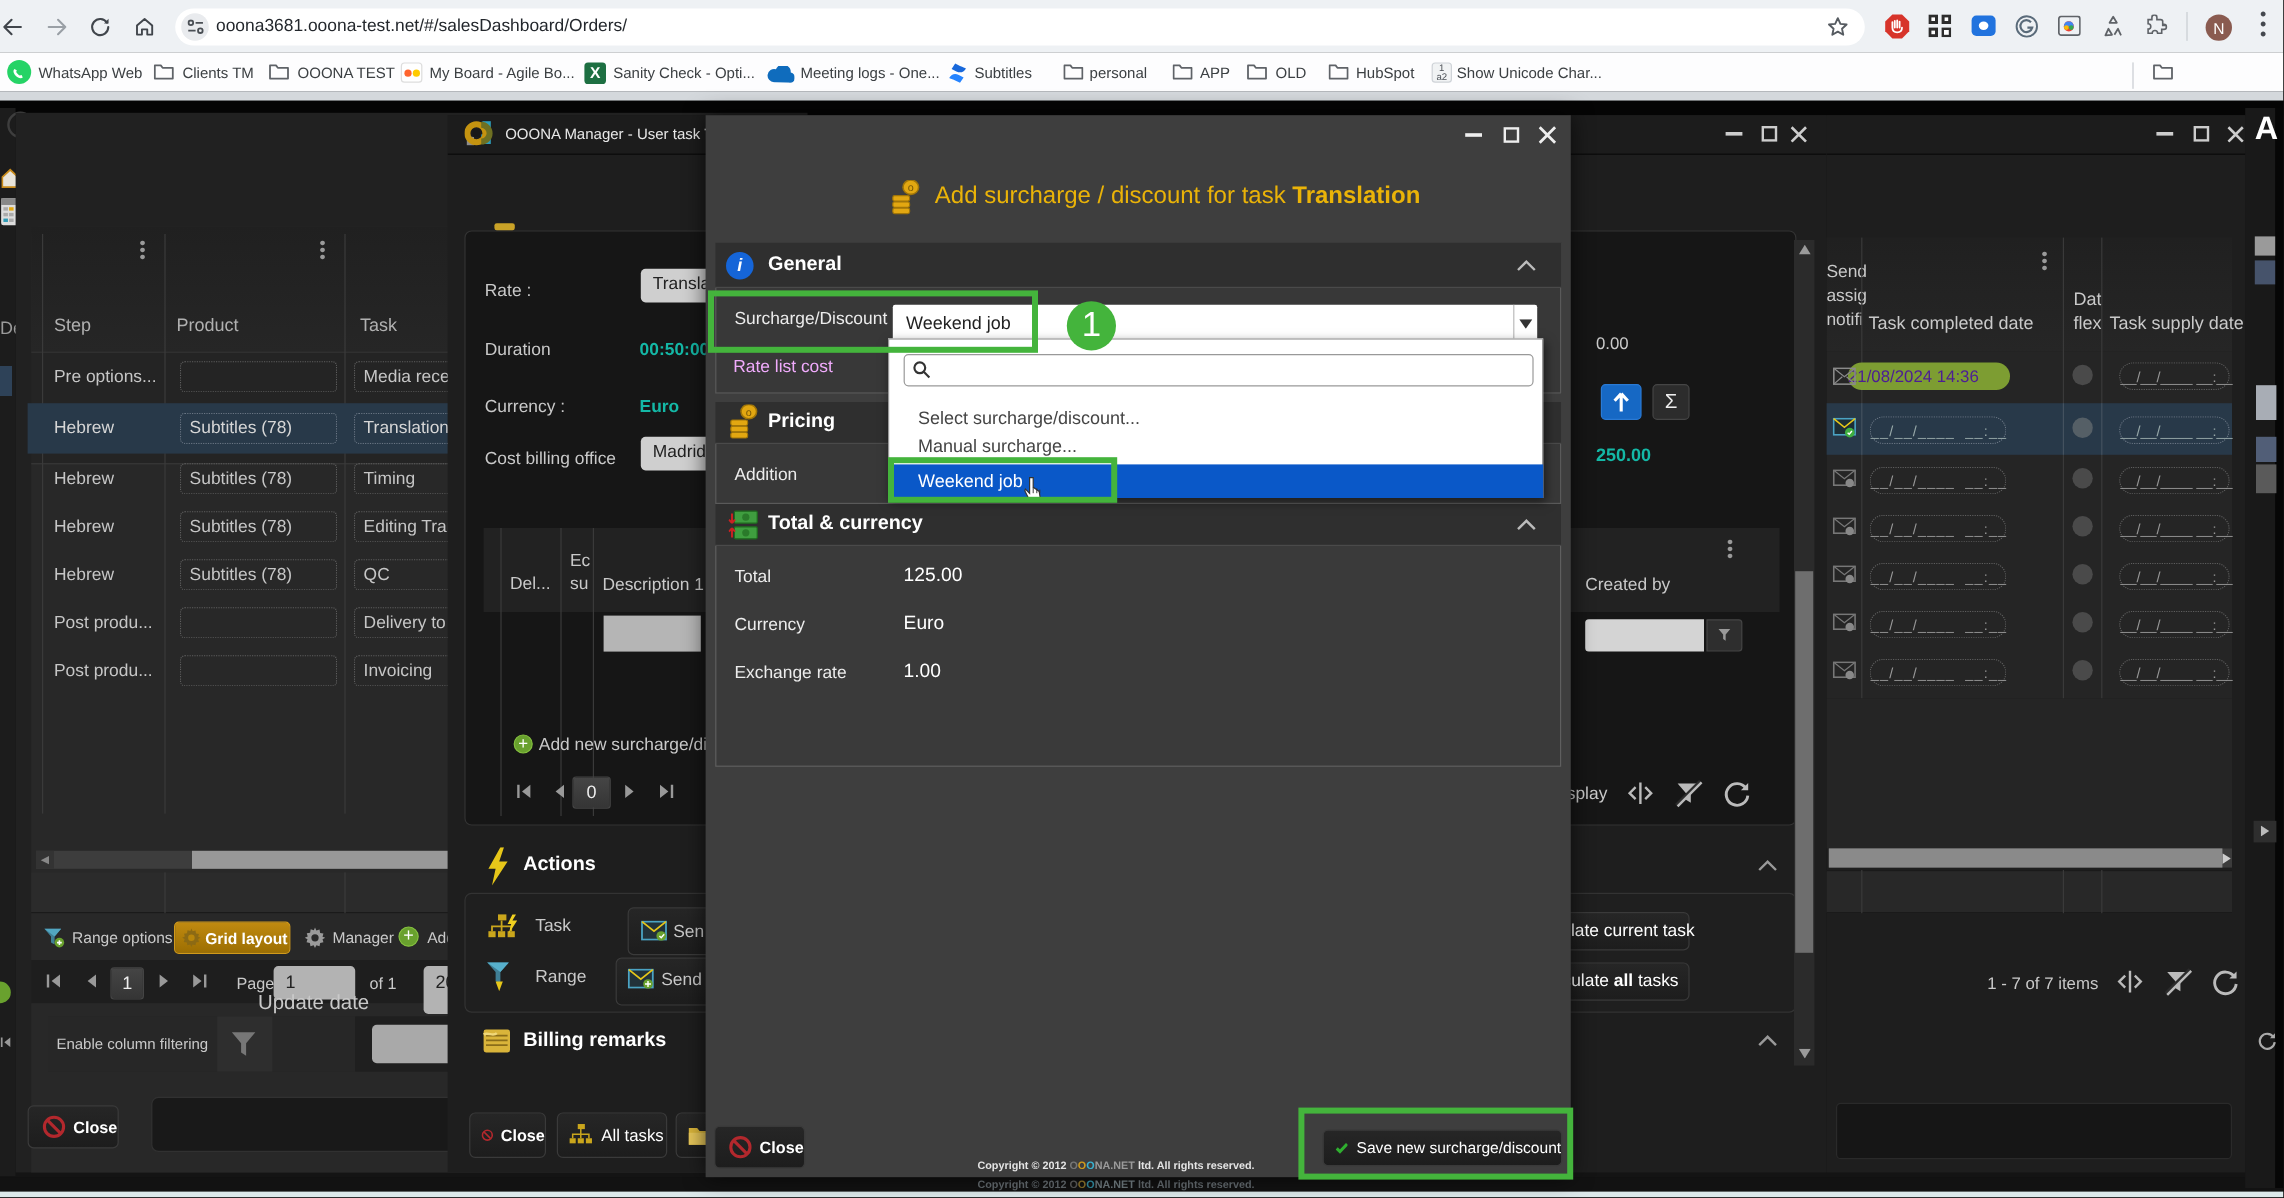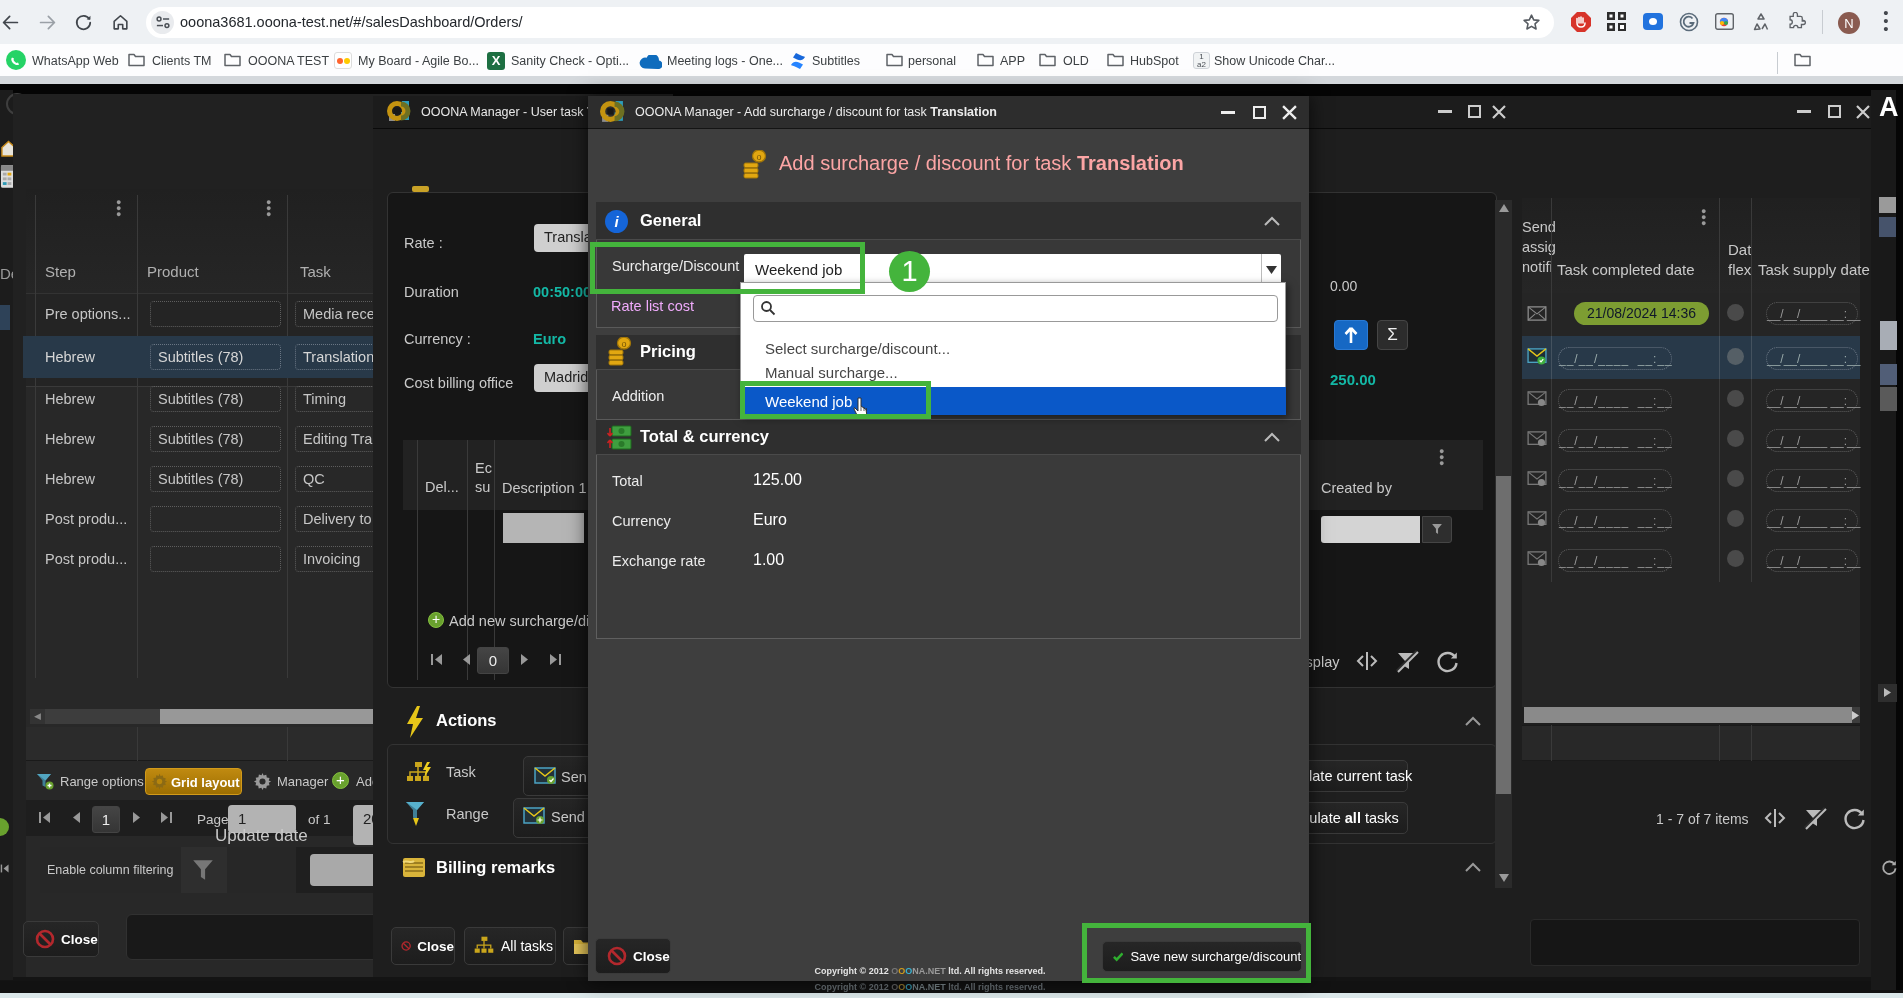--- a/index.html
+++ b/index.html
@@ -522,21 +522,21 @@
  <div class="lbl a" style="left:236px;top:165px;font-size:15px">Task supply date</div>
  <div class="vline a" style="left:29px;top:102px;height:384px"></div>
  <div class="vline a" style="left:197px;top:102px;height:384px"></div>
  <div class="vline a" style="left:229px;top:102px;height:384px"></div>
 
  <div class="a" style="left:0;top:240px;width:338px;height:43px;background:#283949"></div>
  <div class="vline a" style="left:29px;top:240px;height:43px;background:#44525f"></div>
  <div class="vline a" style="left:197px;top:240px;height:43px;background:#44525f"></div>
  <div class="vline a" style="left:229px;top:240px;height:43px;background:#44525f"></div>
 
- <div class="a" style="left:52px;top:206px;width:135px;height:23px;background:#7d9d32;border-radius:12px;color:#0f172a;font-size:14px;text-align:center;line-height:23px">21/08/2024 14:36</div>
+ <div class="a" style="left:18px;top:206px;width:135px;height:23px;background:#7d9d32;border-radius:12px;color:#4c1d95;font-size:14px;line-height:23px">21/08/2024 14:36</div>
 
  <svg class="a" style="left:5px;top:210px" width="20" height="15" viewBox="0 0 22 17">
         <rect x="1" y="1" width="20" height="15" fill="none" stroke="#8a8a8a" stroke-width="1.5"></rect>
         <path d="M1 1l10 8 10-8M1 16l8-7M21 16l-8-7" stroke="#8a8a8a" stroke-width="1.2" fill="none"></path>
       </svg>
  <svg class="a" style="left:5px;top:252px" width="20" height="17" viewBox="0 0 22 19">
         <rect x="1" y="1" width="20" height="15" fill="#1d2e36" stroke="#4ba3c3" stroke-width="1.5"></rect>
         <path d="M1 1l10 8 10-8" stroke="#e6c619" stroke-width="1.5" fill="none"></path>
         <circle cx="16" cy="14" r="4.5" fill="#3fae3f"></circle>
         <path d="M14 14l1.5 1.5 2.5-3" stroke="#fff" stroke-width="1.3" fill="none"></path>
@@ -618,46 +618,35 @@
       </svg>
 
  <div class="a" style="left:8px;top:823px;width:330px;height:47px;background:#161616;border:1px solid #2a2a2a;border-radius:4px"></div>
 </div>
 
 
 <div class="a" style="left:680px;top:982px;width:500px;text-align:center;color:#565c60;font-size:9px;font-weight:bold;white-space:nowrap;z-index:15">Copyright © 2012 <span style="color:#4f4f4f">O</span><span style="color:#7a6425">O</span><span style="color:#2b7a8d">O</span><span style="color:#606a6e">NA.NET</span> ltd. All rights reserved.</div>
 
 
 <div class="a" style="left:588px;top:96px;width:721px;height:885px;background:#3e3e3e;overflow:hidden;box-shadow:0 0 18px rgba(0,0,0,0.7)">
- <div class="a" style="left:0;top:0;width:721px;height:33px;background:#2d2d2d;border-bottom:1px solid #141414;display:flex;align-items:center;color:#ececec;font-size:12.5px;white-space:nowrap">
-  <svg style="margin:0 10px 0 12px" width="25" height="25" viewBox="0 0 24 24">
-          <rect x="15" y="1" width="7" height="8" fill="#2d9dbb"></rect>
-          <rect x="14" y="12" width="8" height="8" fill="#2d9dbb"></rect>
-          <rect x="2" y="14" width="6" height="7" fill="#8d8d8d"></rect>
-          <circle cx="10" cy="11" r="7.5" fill="none" stroke="#c49310" stroke-width="5"></circle>
-          <path d="M14 4a7 7 0 0 1 0 14" fill="none" stroke="#6e7022" stroke-width="5"></path>
-          <rect x="7" y="8" width="6" height="6" fill="#181818"></rect>
-        </svg>
-  <span>OOONA Manager - Add surcharge / discount for task&nbsp;<b>Translation</b></span>
- </div>
  <div class="a" style="left:633px;top:15px;width:14px;height:3px;background:#eee"></div>
  <div class="a" style="left:665px;top:10px;width:13px;height:13px;border:2px solid #eee"></div>
  <svg class="a" style="left:694px;top:9px" width="15" height="15" viewBox="0 0 14 14">
         <path d="M1 1l12 12M13 1L1 13" stroke="#eee" stroke-width="2.2"></path>
       </svg>
 
  <svg class="a" style="left:155px;top:54px" width="24" height="31" viewBox="0 0 24 31">
         <ellipse cx="16" cy="6" rx="6.5" ry="6" fill="#e2a711"></ellipse>
         <ellipse cx="16" cy="6" rx="6.5" ry="6" fill="none" stroke="#a07508" stroke-width="1.3"></ellipse>
         <text x="16" y="9.5" font-size="9" text-anchor="middle" fill="#7a5806" font-family="Liberation Sans">o</text>
         <rect x="1" y="13" width="14" height="4.6" rx="1.5" fill="#e2a711" stroke="#a07508" stroke-width="1"></rect>
         <rect x="1" y="18.2" width="14" height="4.6" rx="1.5" fill="#e2a711" stroke="#a07508" stroke-width="1"></rect>
         <rect x="1" y="23.4" width="14" height="4.6" rx="1.5" fill="#e2a711" stroke="#a07508" stroke-width="1"></rect>
       </svg>
- <div class="a" style="left:191px;top:56px;color:#fca5a5;font-size:20px;white-space:nowrap">Add surcharge / discount for task <b>Translation</b></div>
+ <div class="a" style="left:191px;top:56px;color:#eab308;font-size:20px;white-space:nowrap">Add surcharge / discount for task <b>Translation</b></div>
 
  <div class="a" style="left:8px;top:106px;width:705px;height:126px;background:#383838;border:1px solid #5a5a5a"></div>
  <div class="a" style="left:8px;top:106px;width:705px;height:38px;background:#2f2f2f;border-bottom:1px solid #4a4a4a"></div>
  <div class="a" style="left:17px;top:114px;width:23px;height:23px;background:#1565d8;border-radius:50%;color:#fff;font-size:15px;font-weight:bold;text-align:center;line-height:23px;font-style:italic">i</div>
  <div class="sech a" style="left:52px;top:115px">General</div>
  <svg class="a" style="left:676px;top:120px" width="16" height="10" viewBox="0 0 16 10">
         <path d="M1 9l7-7 7 7" stroke="#bbb" stroke-width="2" fill="none"></path>
       </svg>
  <div class="a" style="left:24px;top:162px;color:#ececec;font-size:14.5px">Surcharge/Discount</div>
 

